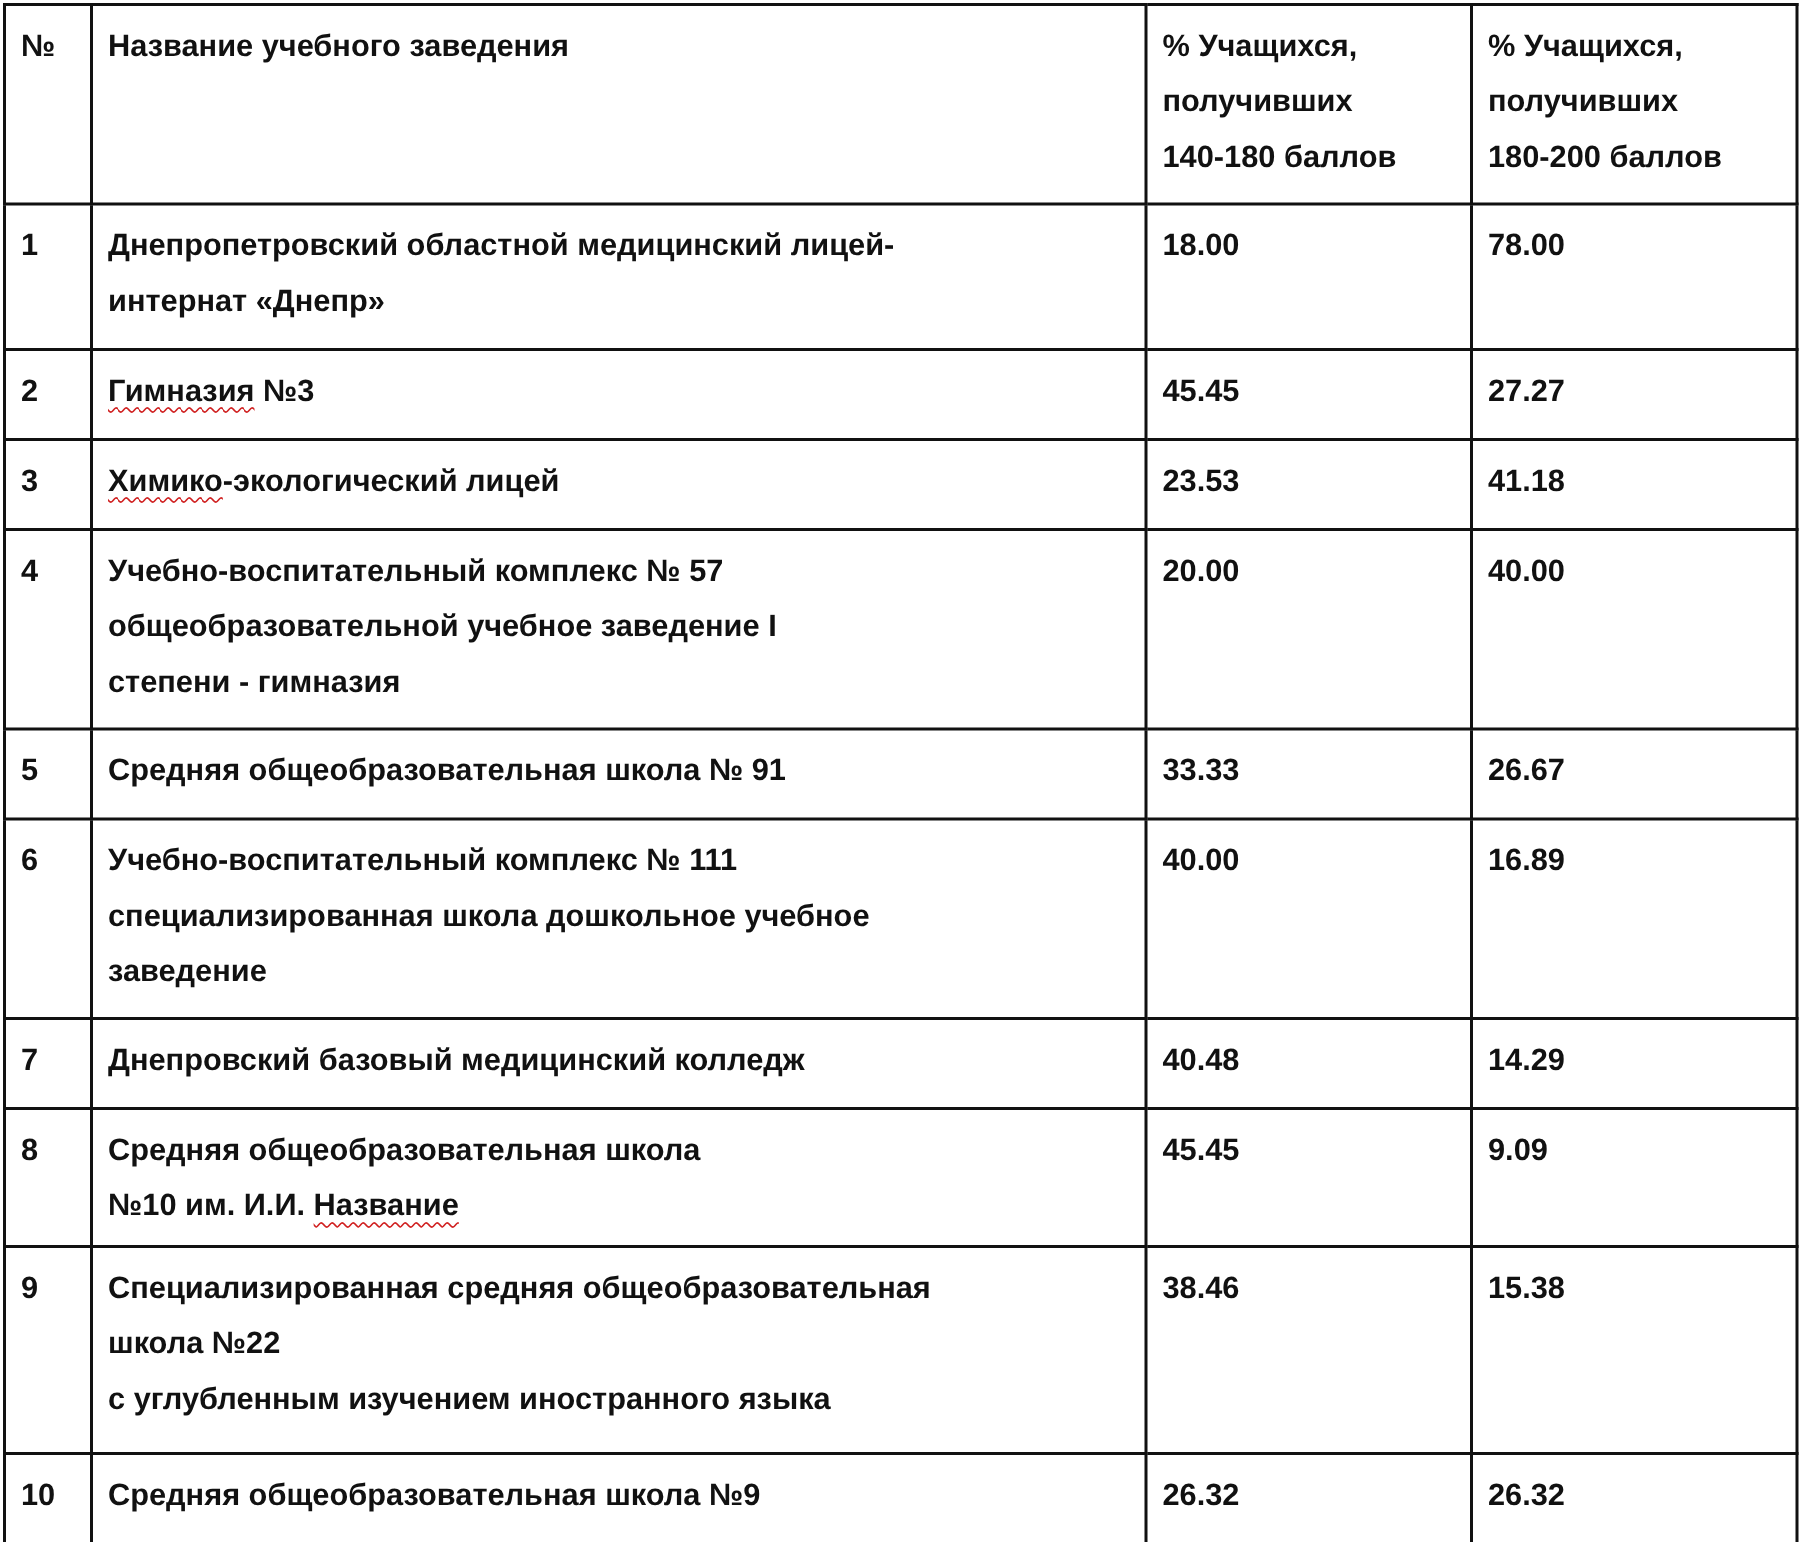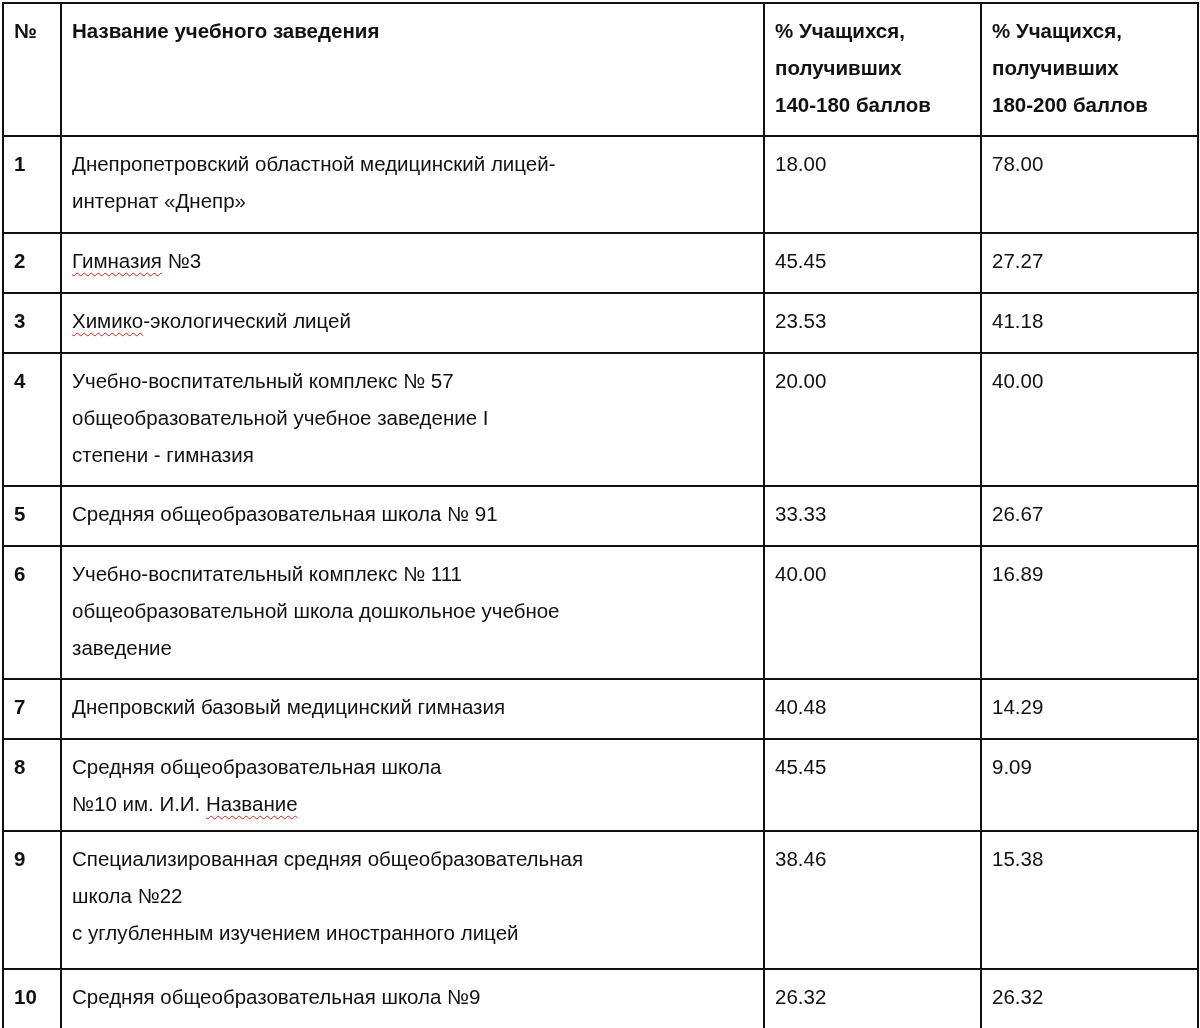--- a/index.html
+++ b/index.html
@@ -2,21 +2,21 @@
 <html><head>
 <meta charset="utf-8">
 <style>
   html, body { margin: 0; padding: 0; background: #ffffff; }
   body { width: 1200px; height: 1028px; overflow: hidden; position: relative;
          font-family: "Liberation Sans", "DejaVu Sans", sans-serif; color: #111; }
   table { position: absolute; left: 2px; top: 2px; border-collapse: collapse;
           width: 1195px; table-layout: fixed; }
   td, th { border: 2px solid #111; vertical-align: top; text-align: left;
            padding: 8px 10px 0 10px; font-size: 20.5px; line-height: 37px;
-           box-sizing: border-box; }
+           box-sizing: border-box; font-weight: bold; }
   th { font-weight: bold; }
   td.num { font-weight: bold; }
   col.c0 { width: 58px; } col.c1 { width: 703px; } col.c2 { width: 217px; } col.c3 { width: 217px; }
   .line { display: block; }
   .spell { text-decoration: underline wavy #d02020; text-decoration-thickness: 1px; text-underline-offset: 4px; text-align: center; }
 </style>
 </head>
 <body>
 
 <table>
@@ -83,49 +83,49 @@
     <td>
           <span class="line">Средняя общеобразовательная школа № 91</span>
         </td>
     <td>33.33</td>
     <td>26.67</td>
   </tr>
       <tr style="height: 133px;">
     <td class="num">6</td>
     <td>
           <span class="line">Учебно-воспитательный комплекс № 111</span>
-          <span class="line">общеобразовательной школа дошкольное учебное</span>
+          <span class="line">специализированная школа дошкольное учебное</span>
           <span class="line">заведение</span>
         </td>
     <td>40.00</td>
     <td>16.89</td>
   </tr>
       <tr style="height: 60px;">
     <td class="num">7</td>
     <td>
-          <span class="line">Днепровский базовый медицинский гимназия</span>
+          <span class="line">Днепровский базовый медицинский колледж</span>
         </td>
     <td>40.48</td>
     <td>14.29</td>
   </tr>
       <tr style="height: 92px;">
     <td class="num">8</td>
     <td>
           <span class="line">Средняя общеобразовательная школа</span>
           <span class="line">№10 им. И.И. <span class="spell">Название</span></span>
         </td>
     <td>45.45</td>
     <td>9.09</td>
   </tr>
       <tr style="height: 138px;">
     <td class="num">9</td>
     <td>
           <span class="line">Специализированная средняя общеобразовательная</span>
           <span class="line">школа №22</span>
-          <span class="line">с углубленным изучением иностранного лицей</span>
+          <span class="line">с углубленным изучением иностранного языка</span>
         </td>
     <td>38.46</td>
     <td>15.38</td>
   </tr>
       <tr style="height: 63px;">
     <td class="num">10</td>
     <td>
           <span class="line">Средняя общеобразовательная школа №9</span>
         </td>
     <td>26.32</td>

